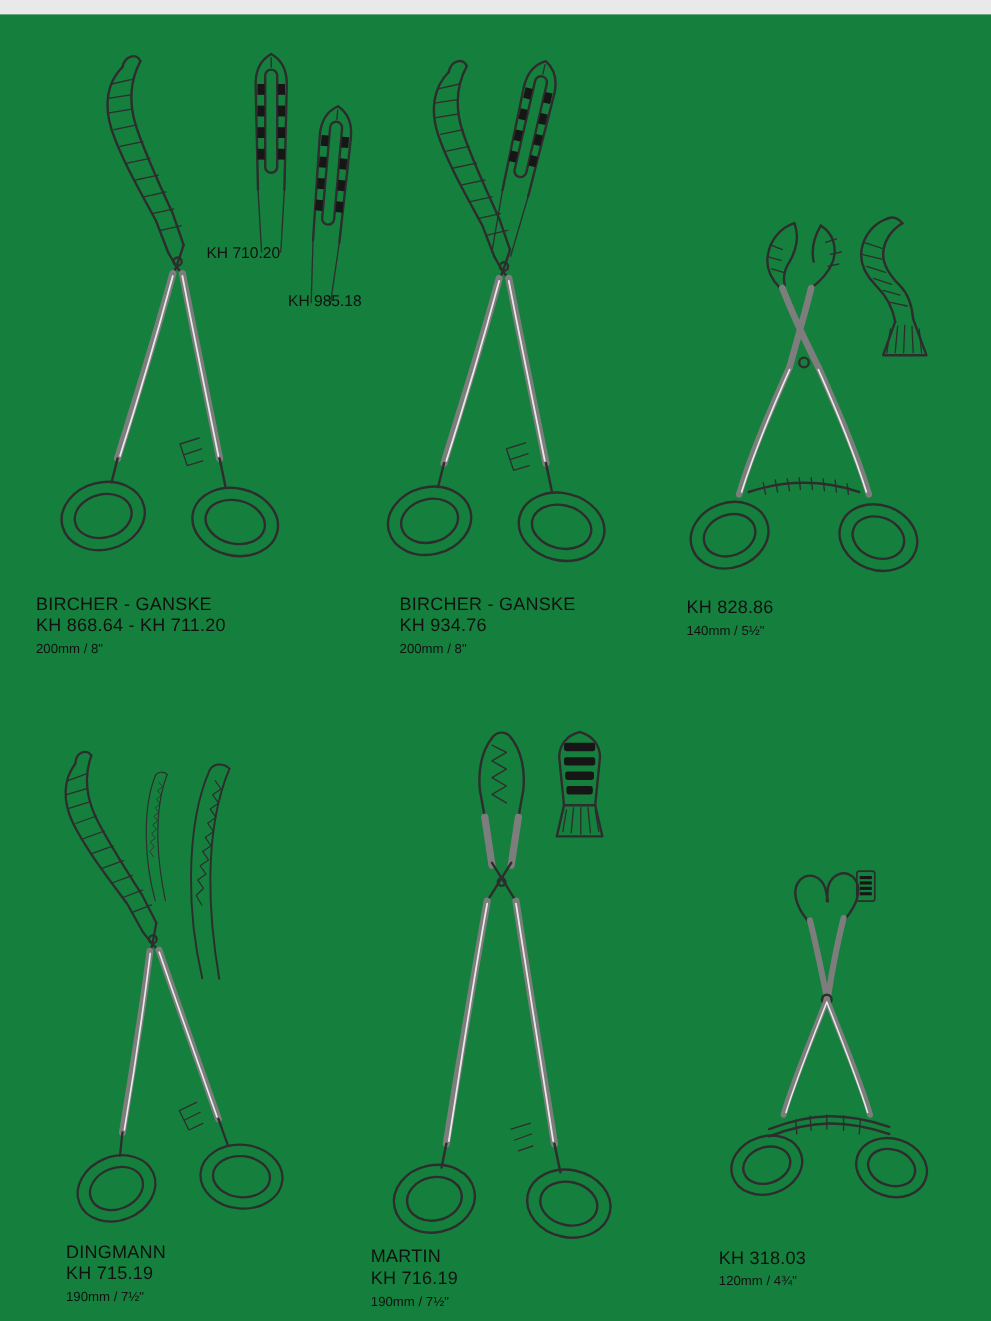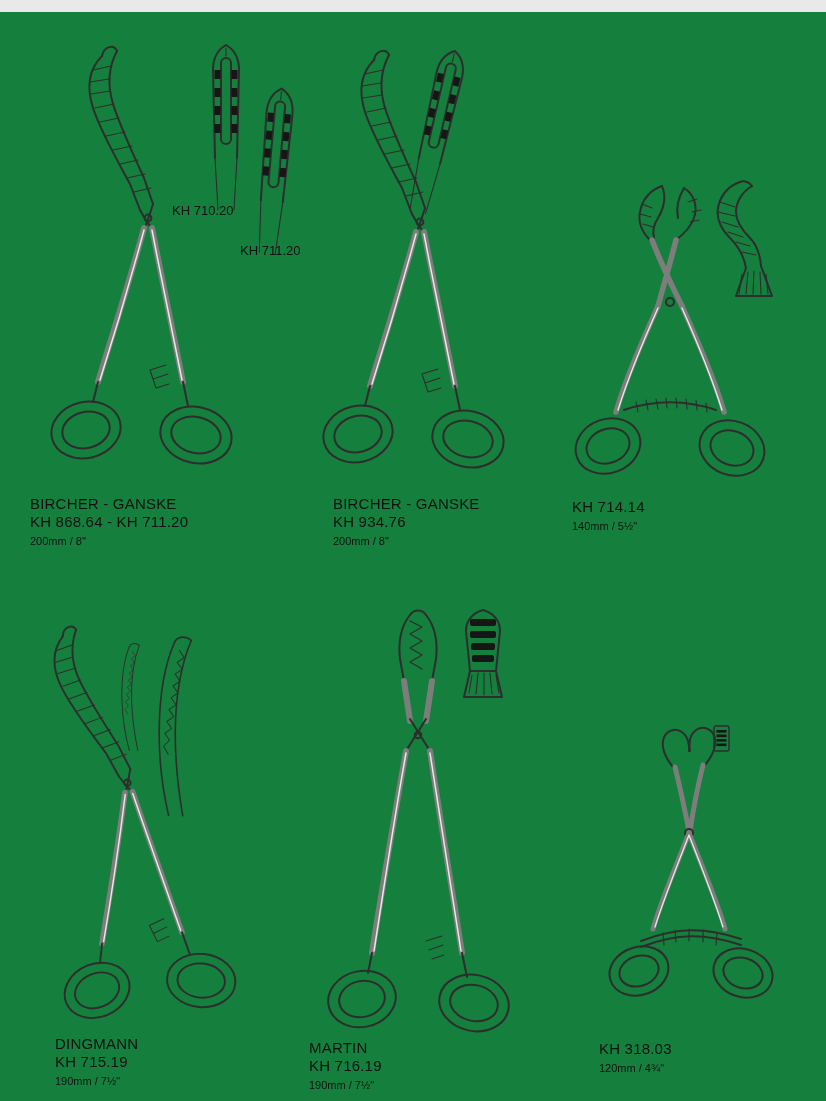--- a/index.html
+++ b/index.html
@@ -149,21 +149,21 @@
       </g>
     </defs>
   </svg>
 
   <svg class="art" style="left:18px;top:12px" width="310" height="465" viewBox="0 0 310 465">
     <use href="#forceps-long" xlink:href="#forceps-long" x="8" y="8"></use>
     <use href="#jaw-ladder" xlink:href="#jaw-ladder" x="190" y="18"></use>
     <use href="#jaw-ladder" xlink:href="#jaw-ladder" transform="translate(246,60) rotate(5)"></use>
   </svg>
   <div class="inset-label" style="left:172px;top:191px">KH 710.20</div>
-  <div class="inset-label" style="left:240px;top:231px">KH 711.20</div>
+  <div class="inset-label" style="left:240px;top:231px">KH 985.18</div>
   <div class="label" style="left:30px;top:483px">
     <div class="name">BIRCHER - GANSKE</div>
     <div class="code">KH 868.64 - KH 711.20</div>
     <div class="size">200mm / 8"</div>
   </div>
 
   <svg class="art" style="left:318px;top:18px" width="205" height="462" viewBox="0 0 205 462">
     <use href="#forceps-long" xlink:href="#forceps-long" x="-20" y="6"></use>
     <use href="#jaw-ladder" xlink:href="#jaw-ladder" transform="translate(120,14) rotate(13)"></use>
   </svg>
@@ -171,21 +171,21 @@
     <div class="name">BIRCHER - GANSKE</div>
     <div class="code">KH 934.76</div>
     <div class="size">200mm / 8"</div>
   </div>
 
   <svg class="art" style="left:556px;top:150px" width="230" height="335" viewBox="0 0 230 335">
     <use href="#forceps-x" xlink:href="#forceps-x" x="10" y="12"></use>
     <use href="#jaw-curved" xlink:href="#jaw-curved" x="150" y="16"></use>
   </svg>
   <div class="label" style="left:572px;top:486px">
-    <div class="code">KH 714.14</div>
+    <div class="code">KH 828.86</div>
     <div class="size">140mm / 5½"</div>
   </div>
 
   <svg class="art" style="left:28px;top:592px" width="265" height="432" viewBox="0 0 265 432">
     <use href="#forceps-long" xlink:href="#forceps-long" transform="translate(-12,2) scale(0.95) rotate(-8 120 220)"></use>
     <use href="#jaw-zigzag" xlink:href="#jaw-zigzag" transform="translate(96,38) scale(0.6) rotate(8)"></use>
     <use href="#jaw-zigzag" xlink:href="#jaw-zigzag" transform="translate(138,30) rotate(10)"></use>
   </svg>
   <div class="label" style="left:55px;top:1023px">
     <div class="name">DINGMANN</div>

